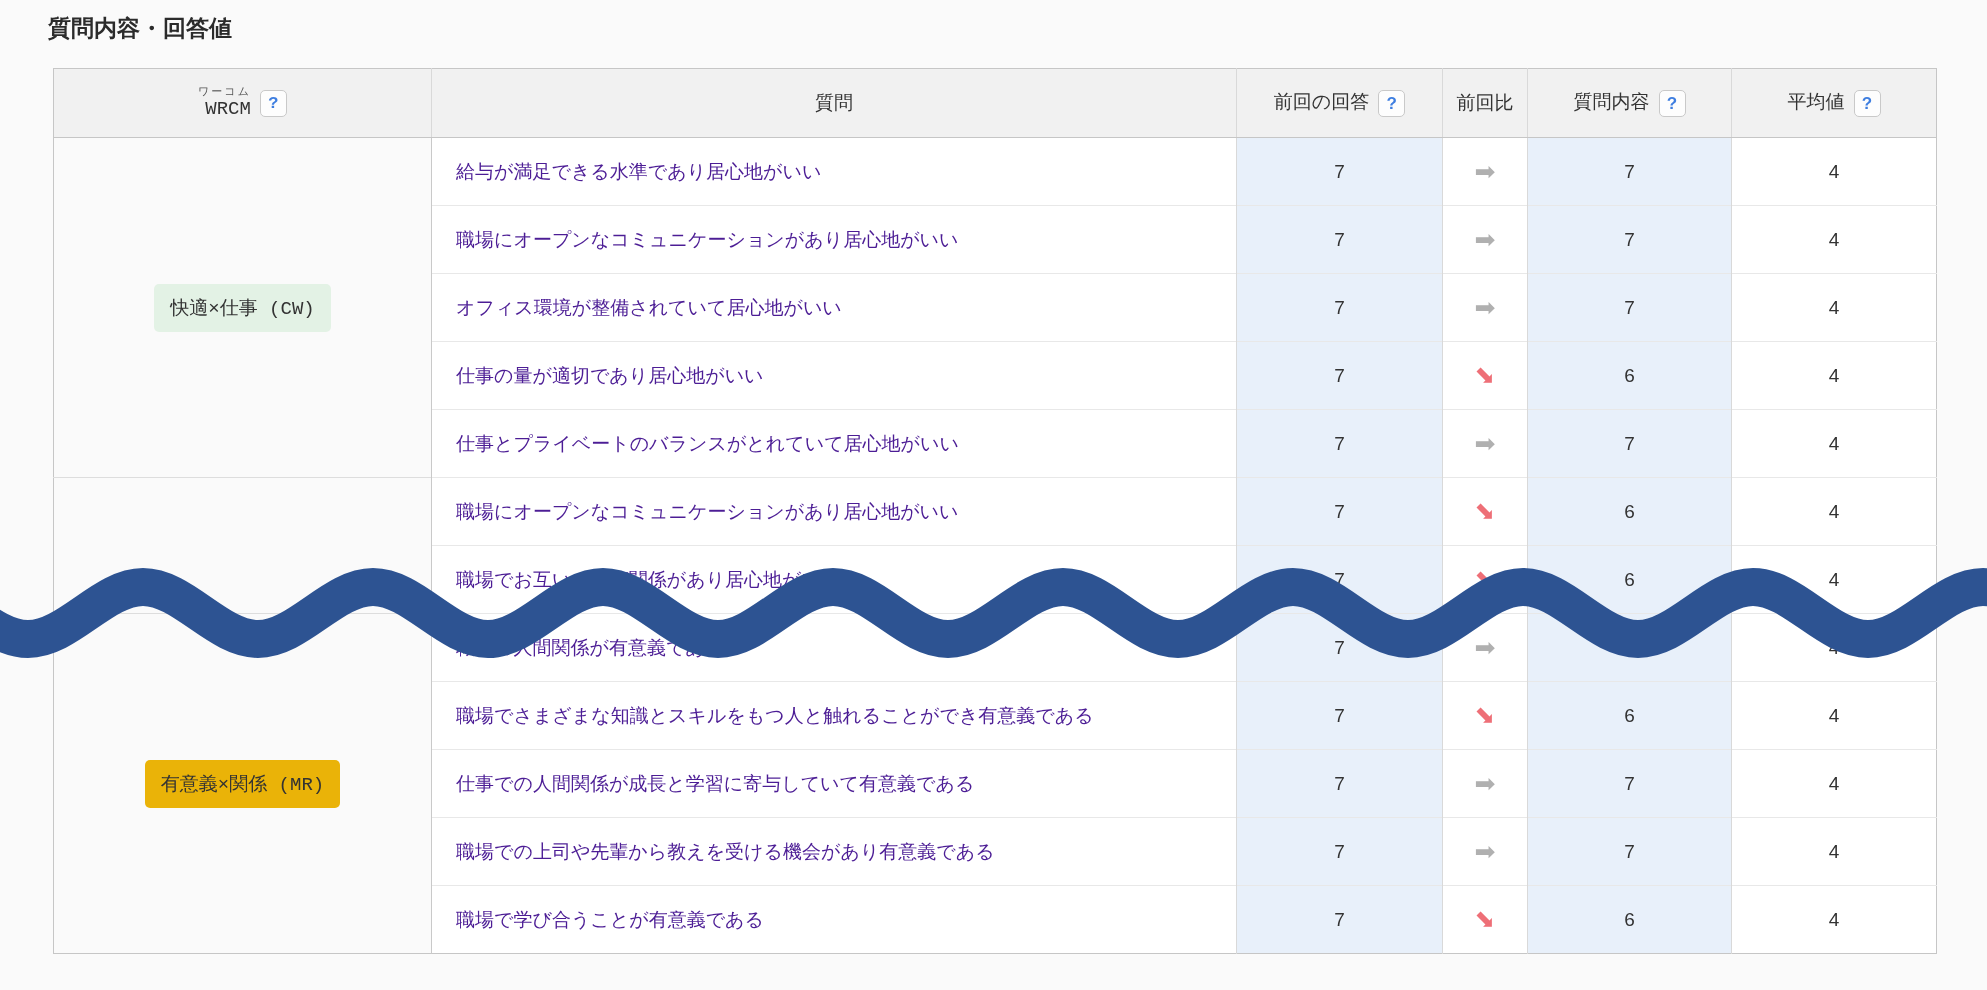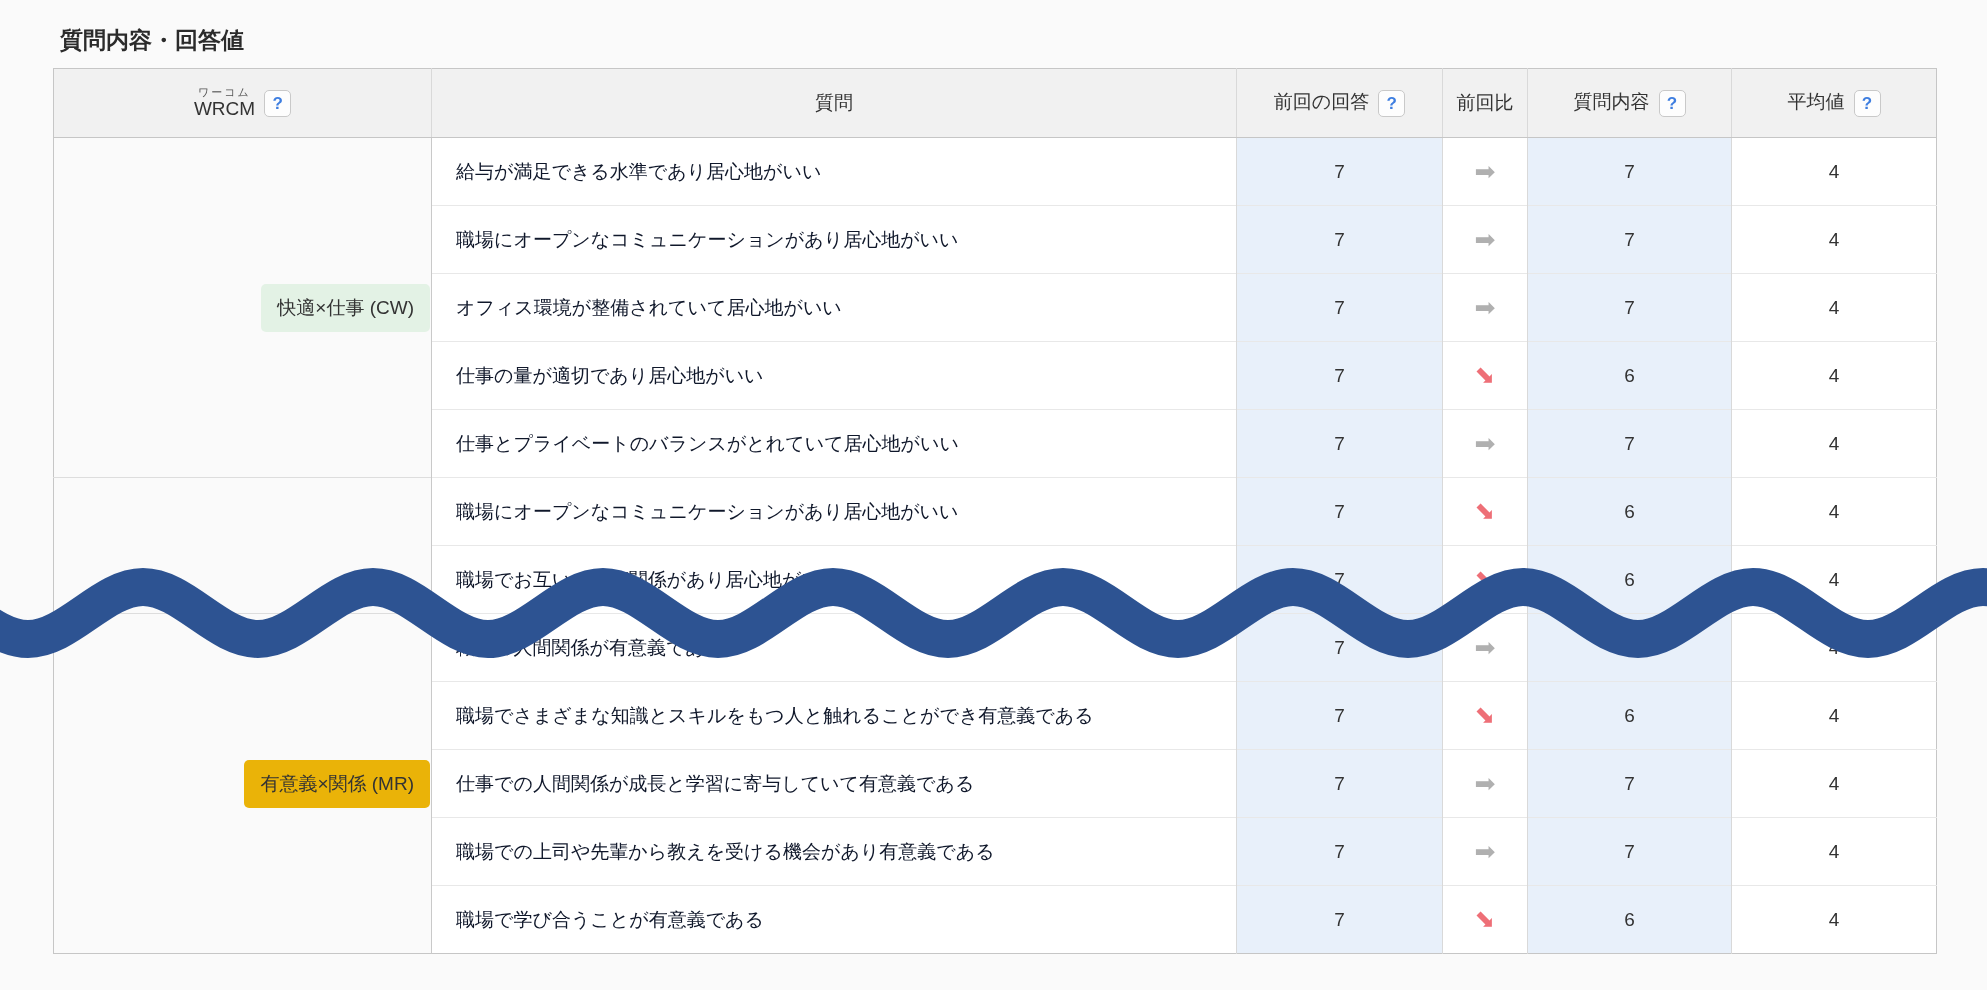--- a/index.html
+++ b/index.html
@@ -7,44 +7,44 @@
   body {
     width:1987px; height:990px;
     background:#fafafa;
     font-family:"Liberation Sans","DejaVu Sans",sans-serif;
     color:#333;
   }
   .container { position:relative; width:1987px; height:990px; overflow:hidden; }
 
   .page-title {
     position:absolute; left:48px; top:13px;
-    font-size:23px; font-weight:bold; color:#2b2b2b; margin:12px;
+    font-size:23px; font-weight:bold; color:#2b2b2b; margin:0;
   }
 
   table.answers {
     position:absolute; left:53px; top:68px; width:1883px;
     border-collapse:collapse; table-layout:fixed;
     background:#fff; border:1px solid #c6c6c6;
   }
   th, td { border-left:1px solid #d9d9d9; }
-  th:first-child, td.grp { border-left:none; }
+  th:first-child, td.grp { border-left:none;font-family:Liberation Mono, monospace; }
 
   thead th {
     height:69px; background:#f1f1f1;
     font-weight:normal; font-size:19px; color:#333;
     text-align:center; vertical-align:middle;
     border-bottom:1px solid #c6c6c6;
   }
   tbody td { height:68px; font-size:19px; vertical-align:middle; border-top:1px solid #e8e8e8; }
 
-  td.q  { text-align:left; padding-left:24px; background:#fff; color:#0f172a; }
+  td.q  { text-align:left; padding-left:24px; background:#fff; color:#4c1d95; }
   td.val { text-align:center; }
   td.blue { background:#e8f0fa; }
   td.grp {
-    background:#fafafa; text-align:right; vertical-align:middle;
+    background:#fafafa; text-align:center; vertical-align:middle;
     border-top:1px solid #ddd; border-right:1px solid #c9c9c9;
   }
 
   .badge {
     display:inline-block; padding:11px 16px; border-radius:5px;
     font-size:19px; color:#333;
   }
   .badge-cw { background:#e3f2e5; }
   .badge-mr { background:#eab308; }
 

